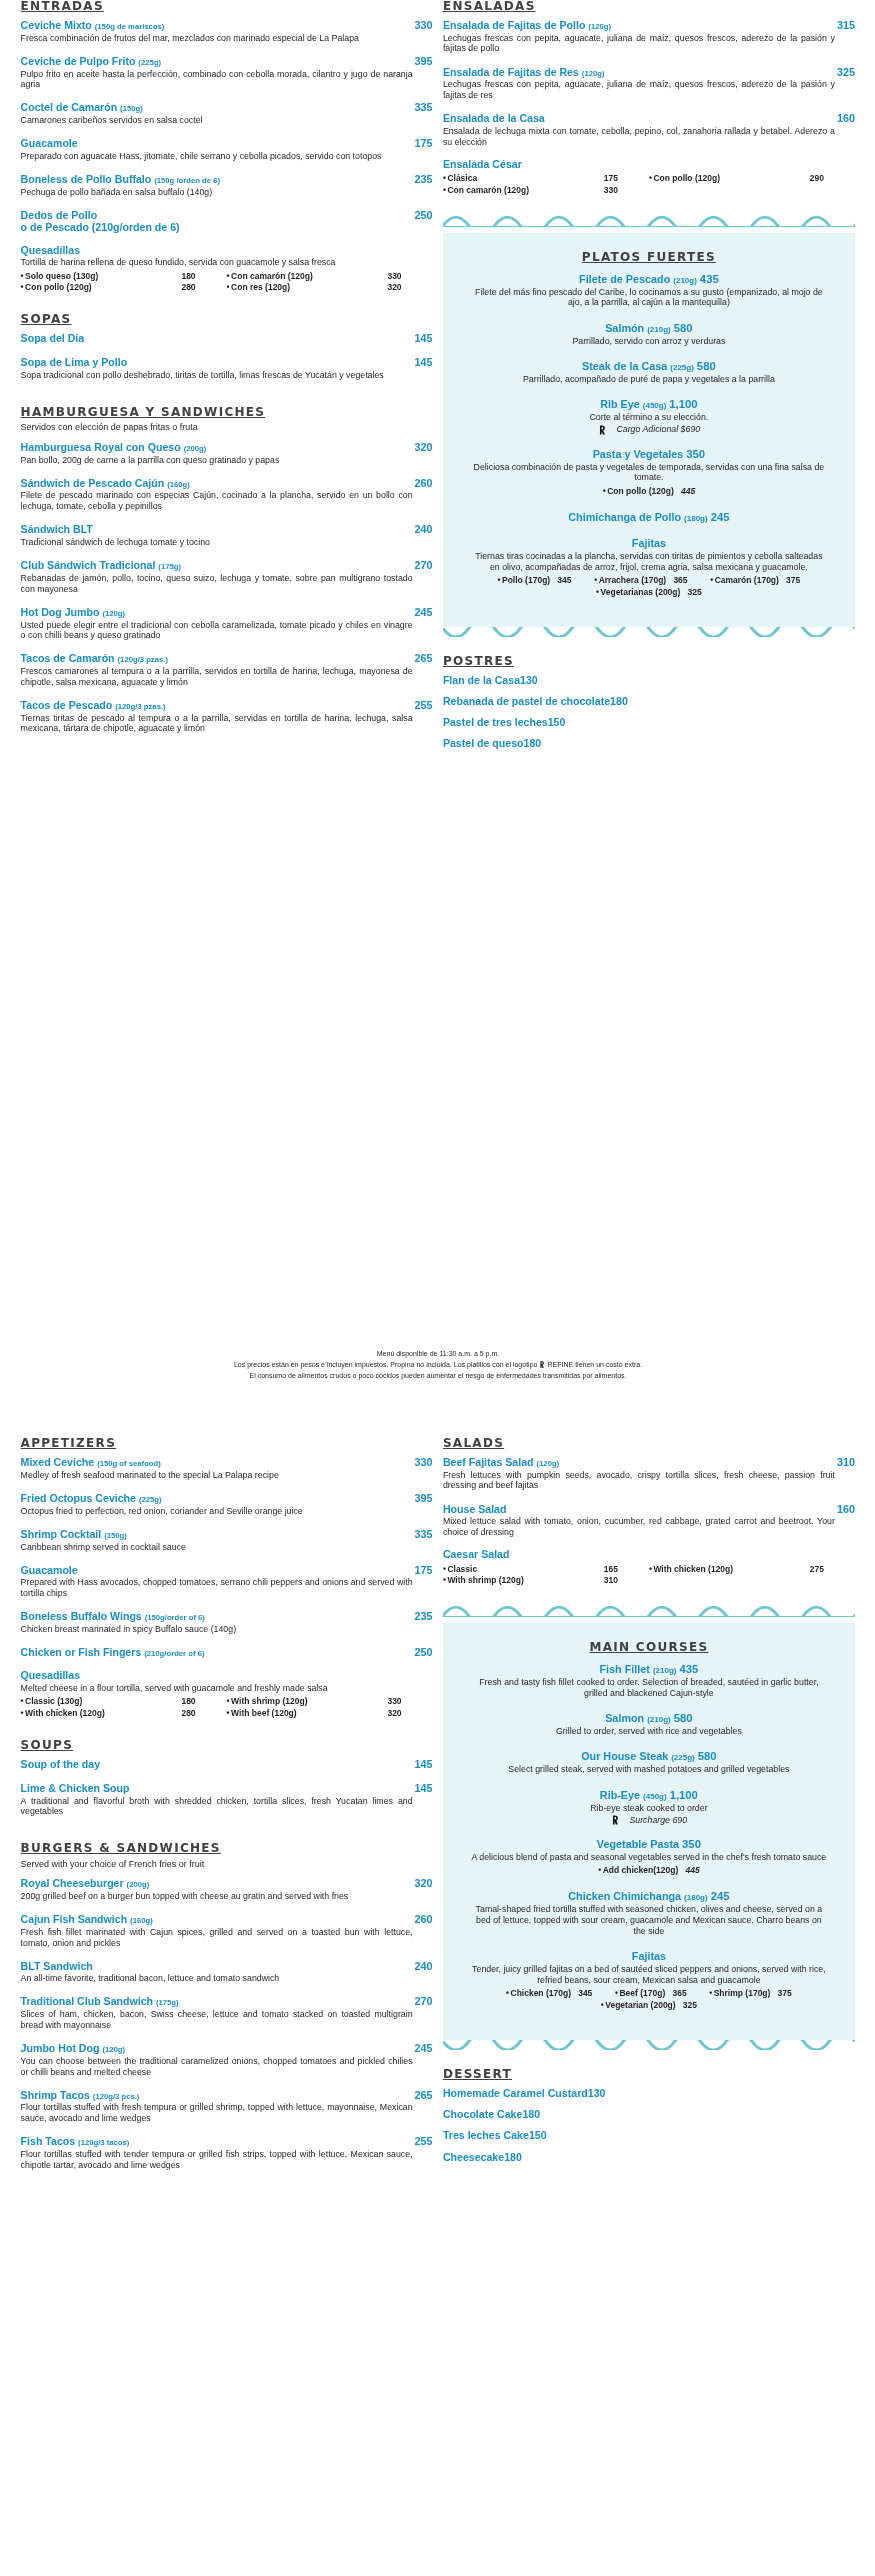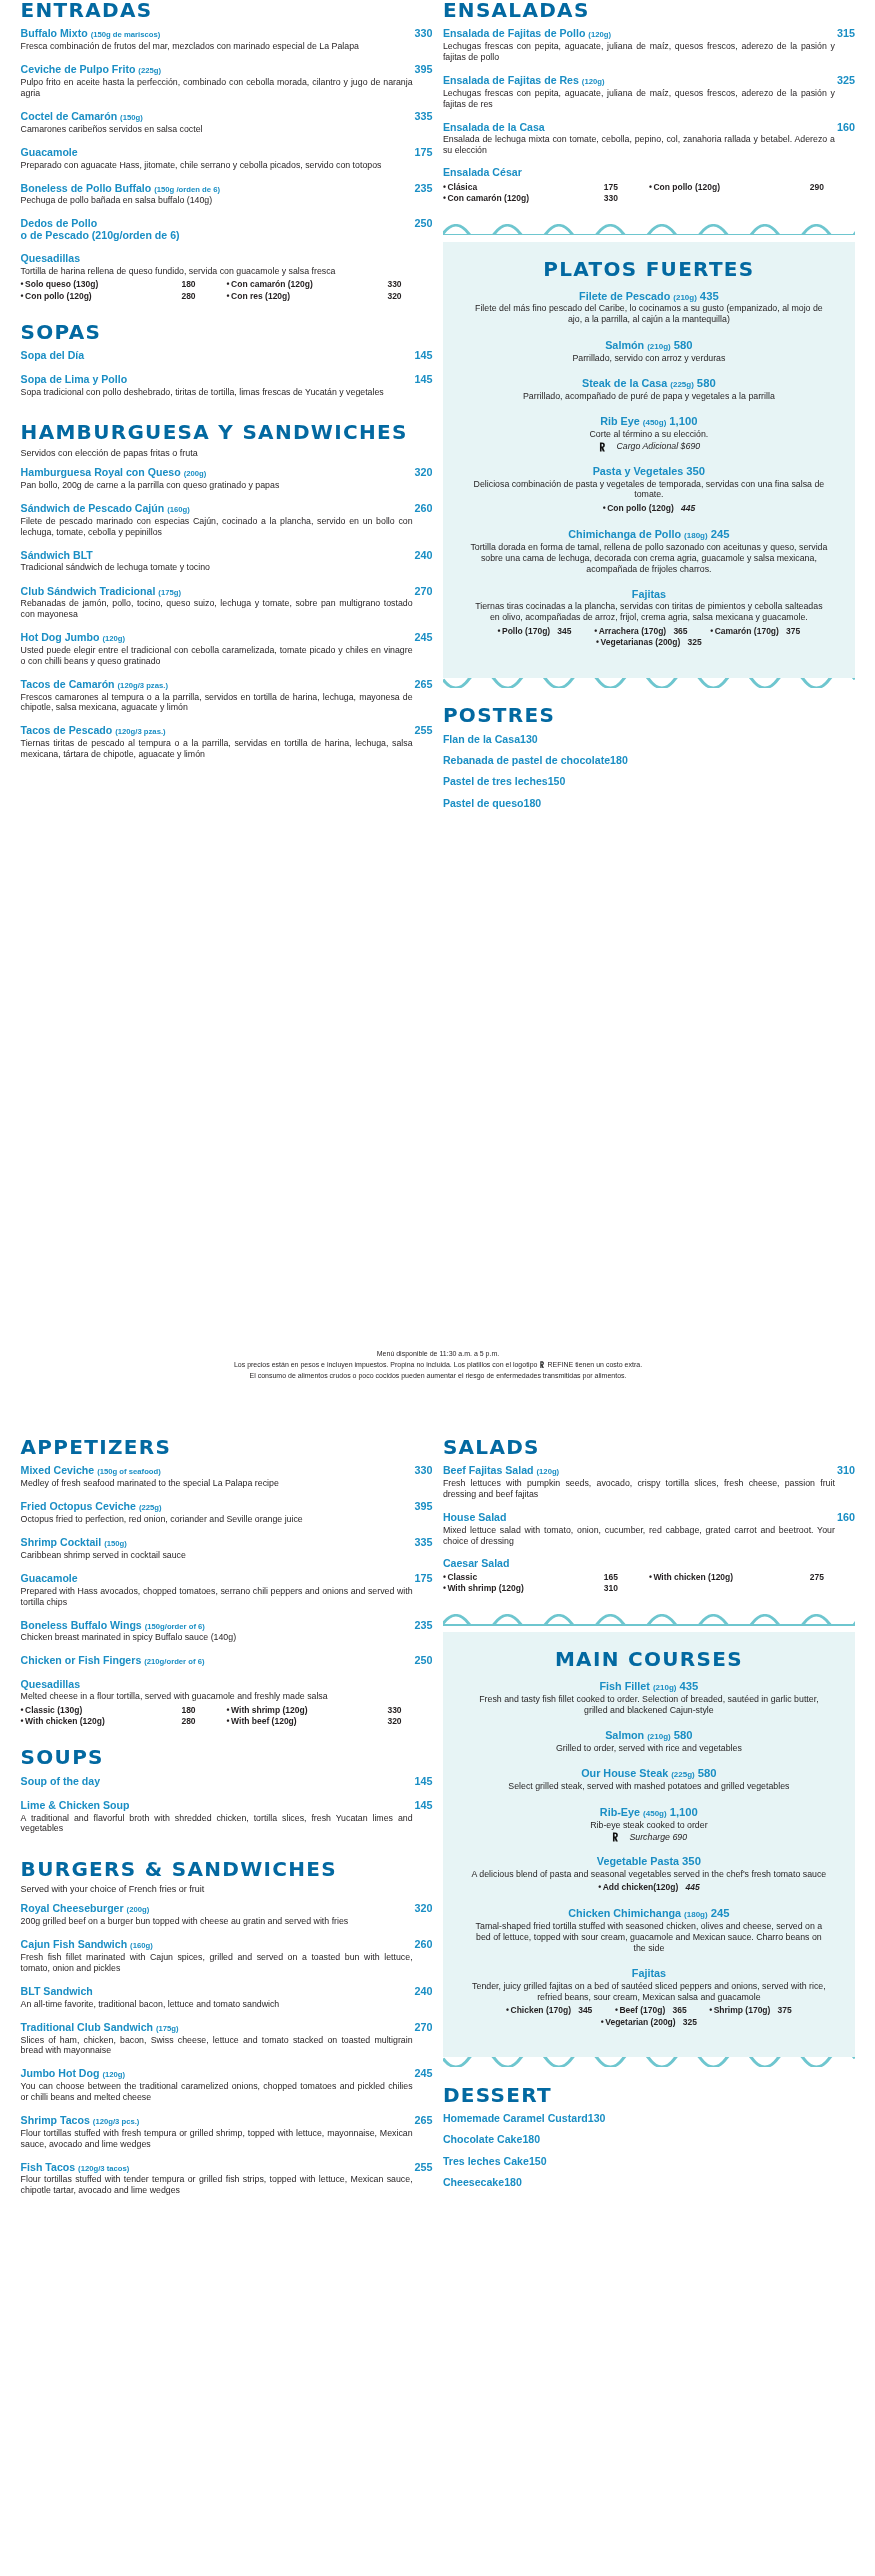--- a/index.html
+++ b/index.html
@@ -14,26 +14,27 @@
 
   .cols { position:absolute; left:0; top:0; width:876px; display:flex; }
   .col { width:412px; }
   .col-left  { margin-left:20.6px; margin-right:10.3px; }
   .col-right { margin-left:0px; }
 
   
   .sec-head {
     font-family:"DejaVu Sans", sans-serif;
     font-weight:700;
-    font-size:20px;
+    font-size:12px;
     letter-spacing:1.3px;
-    color:#0369a1;
+    color:#404040;
     line-height:1.06;
     margin:0 0 6.2px 0;
     text-transform:uppercase;
+    text-decoration:underline;
   }
   .sec-head.centered { text-align:center; }
   .sec-sub {
     font-size:9px; color:#231f20; line-height:1.25; margin:-2.1px 0 7.2px 0;
   }
 
   
   .item { margin-bottom:11.3px; }
   .item-head {
     display:flex; align-items:baseline; justify-content:space-between;
@@ -112,21 +113,21 @@
 </head>
 <body>
 
 <div class="page page-es">
   <div class="cols">
     <div class="col col-left" id="es-left">
         <div class="section">
           <div class="sec-head">ENTRADAS</div>
           <div class="item">
             <div class="item-head">
-              <div class="item-title"><span>Buffalo Mixto</span> <span class="gram">(150g de mariscos)</span></div>
+              <div class="item-title"><span>Ceviche Mixto</span> <span class="gram">(150g de mariscos)</span></div>
               <div class="item-price">330</div>
             </div>
             <div class="item-desc">Fresca combinación de frutos del mar, mezclados con marinado especial de La Palapa</div>
           </div>
           <div class="item">
             <div class="item-head">
               <div class="item-title"><span>Ceviche de Pulpo Frito</span> <span class="gram">(225g)</span></div>
               <div class="item-price">395</div>
             </div>
             <div class="item-desc">Pulpo frito en aceite hasta la perfección, combinado con cebolla morada, cilantro y jugo de naranja agria</div>
@@ -341,21 +342,20 @@
               <div class="opts single">
                 <div class="opt">
                   <span class="bullet">•</span>
                   <span class="olabel">Con pollo (120g)</span>
                   <span class="oprice">445</span>
                 </div>
               </div>
             </div>
             <div class="fitem">
               <div class="fitem-title"><span>Chimichanga de Pollo</span> <span class="gram">(180g)</span> <span class="price">245</span></div>
-              <div class="fitem-desc">Tortilla dorada en forma de tamal, rellena de pollo sazonado con aceitunas y queso, servida sobre una cama de lechuga, decorada con crema agria, guacamole y salsa mexicana, acompañada de frijoles charros.</div>
             </div>
             <div class="fitem">
               <div class="fitem-title"><span>Fajitas</span></div>
               <div class="fitem-desc">Tiernas tiras cocinadas a la plancha, servidas con tiritas de pimientos y cebolla salteadas en olivo, acompañadas de arroz, frijol, crema agria, salsa mexicana y guacamole.</div>
               <div class="opts">
                 <div class="opt">
                   <span class="bullet">•</span>
                   <span class="olabel">Pollo (170g)</span>
                   <span class="oprice">345</span>
                 </div>

